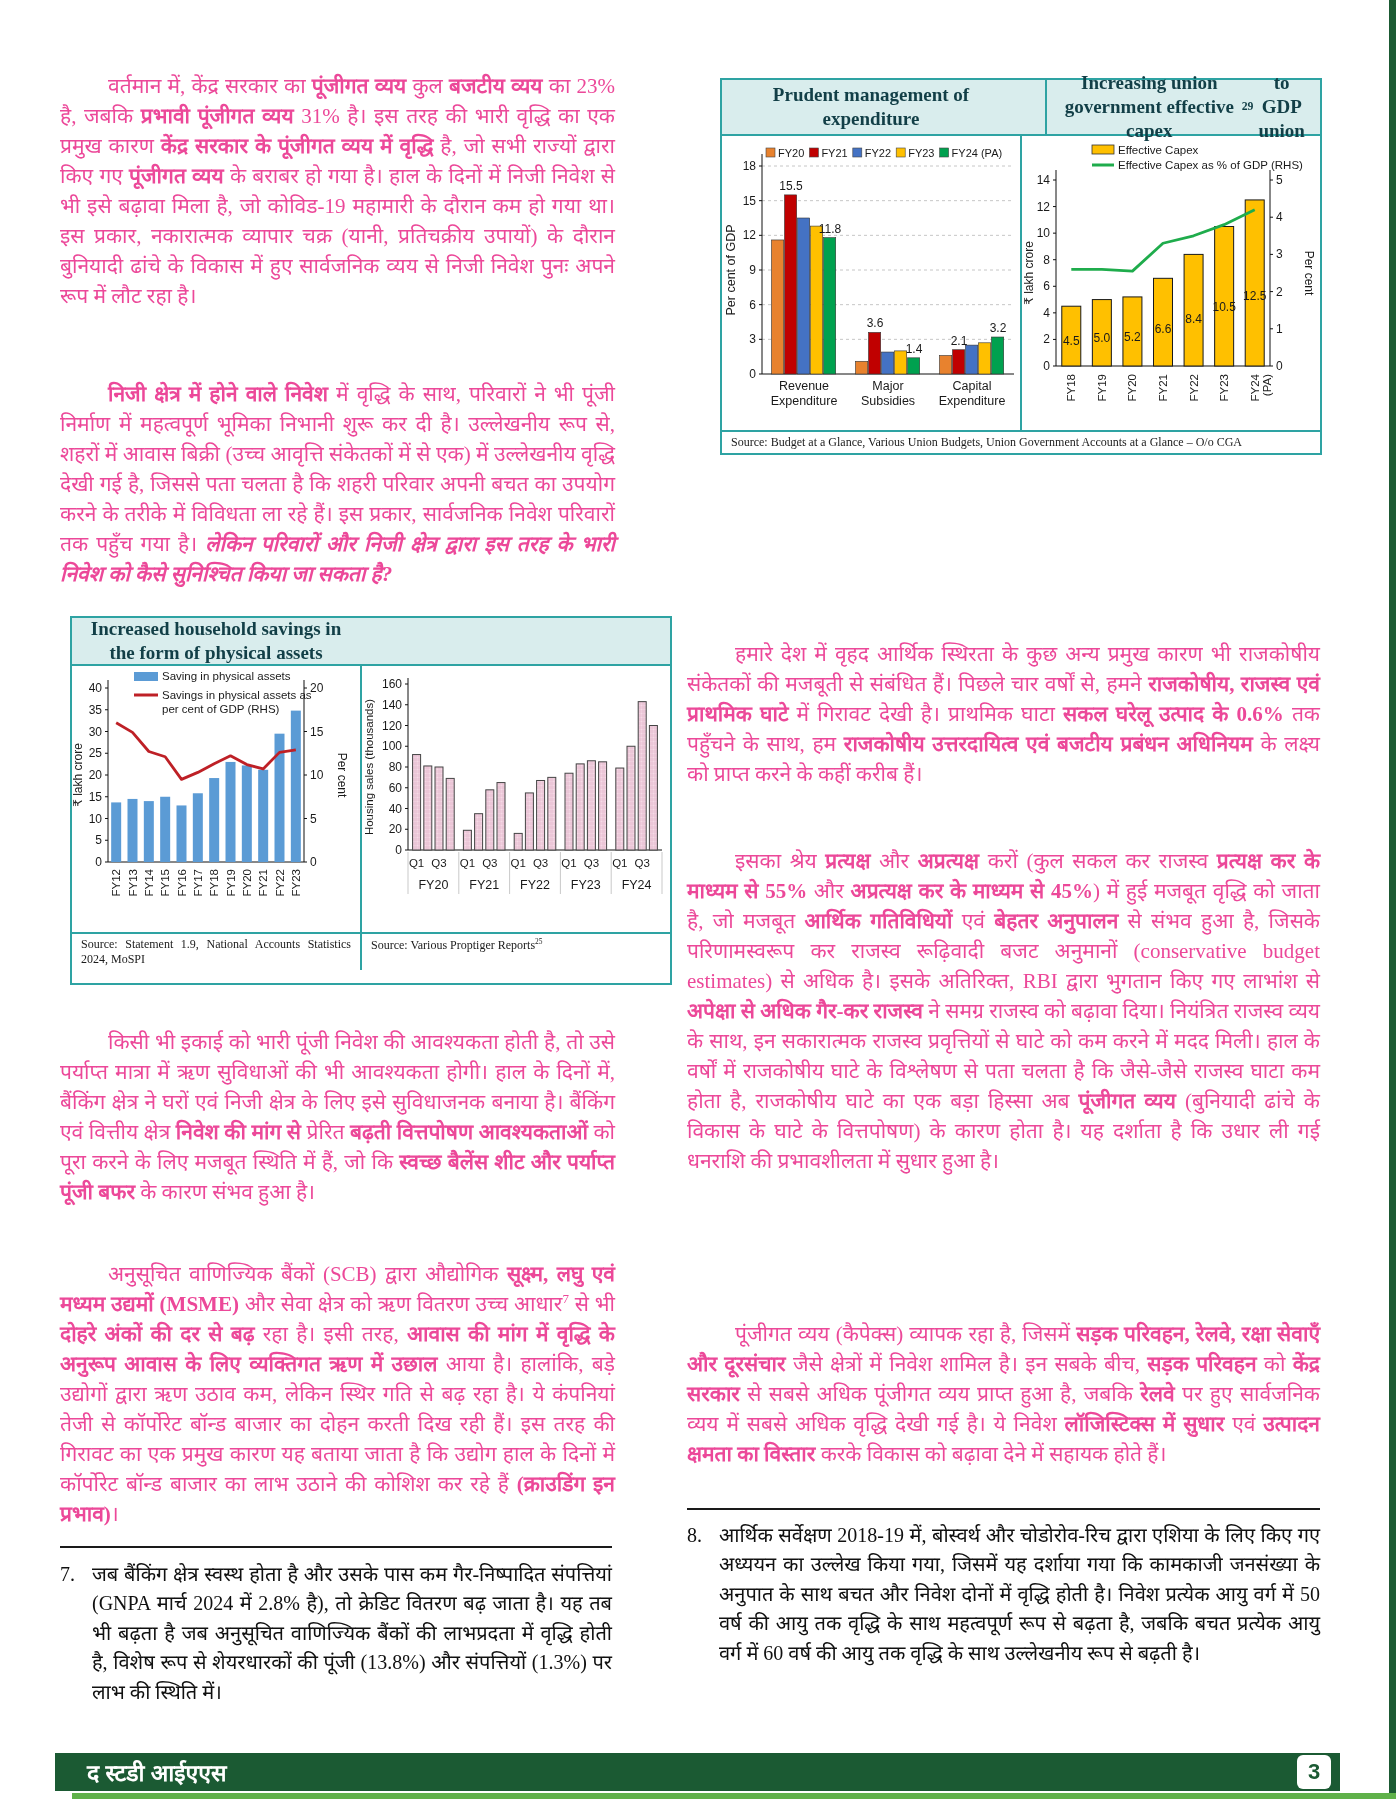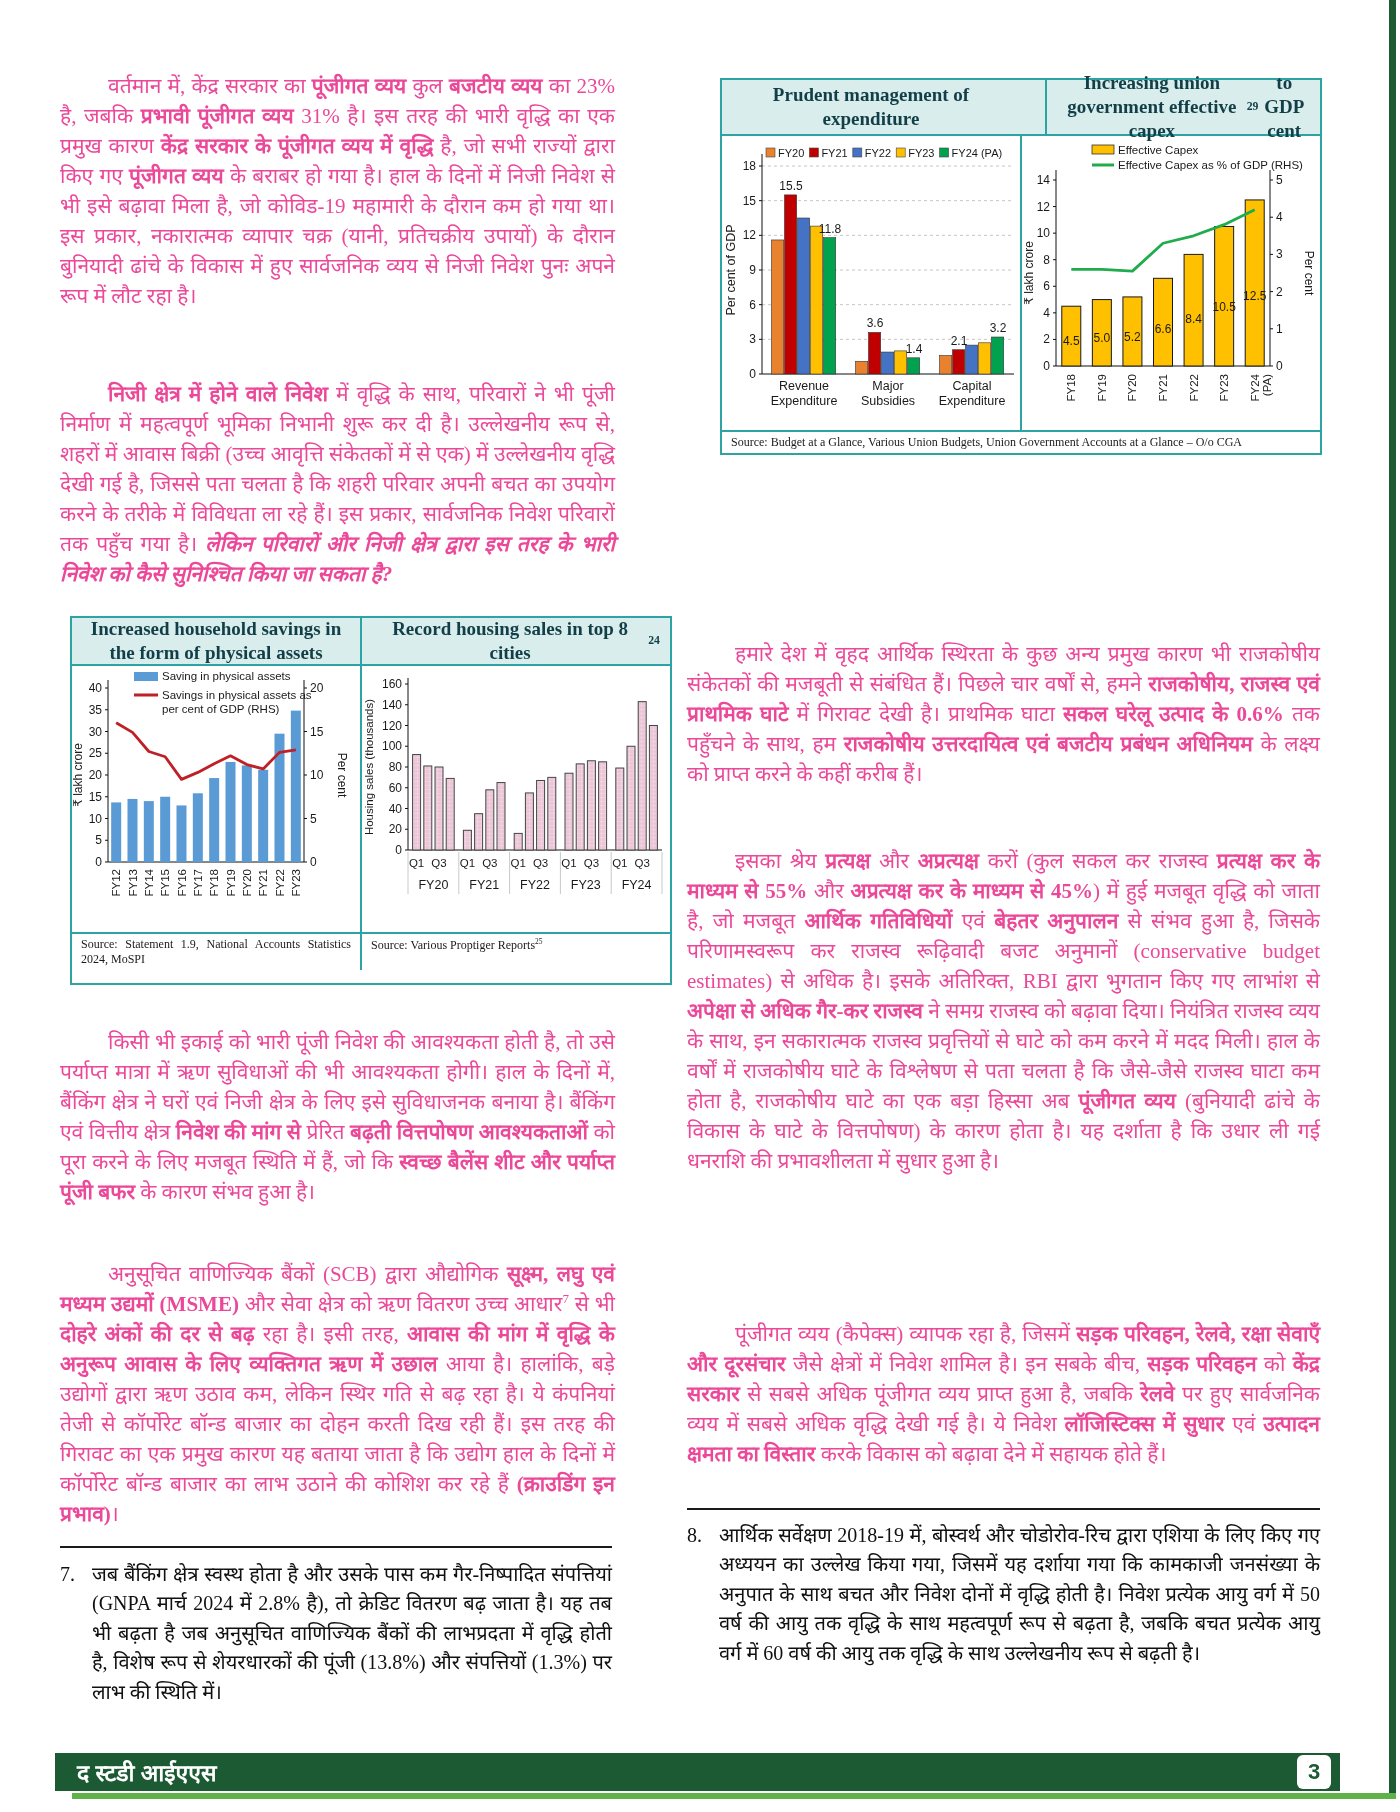--- a/index.html
+++ b/index.html
@@ -20,44 +20,40 @@
     font-weight:bold;font-size:19px;line-height:1.25;color:#123F47;padding:3px 10px;box-sizing:border-box;}
   .panel-header + .panel-header{border-left:2px solid #2EA3A3;justify-content:space-between;}
   .panel-body{display:flex;}
   .chart-cell{position:relative;overflow:hidden;}
   .chart-cell + .chart-cell{border-left:2px solid #2EA3A3;}
   .panel-source{border-top:2px solid #2EA3A3;display:flex;}
   .source-cell{font-size:12px;line-height:1.25;padding:3px 9px;text-align:justify;box-sizing:border-box;color:#1a1a1a;}
   .source-cell + .source-cell{border-left:2px solid #2EA3A3;}
   
   .footer-band{position:absolute;background:#1B5A33;display:flex;align-items:center;}
-  .footer-brand{color:#ffffff;font-weight:bold;font-size:23px;padding-left:22px;
+  .footer-brand{color:#ffffff;font-weight:bold;font-size:23px;padding-left:32px;
     font-family:"Liberation Sans","DejaVu Sans",sans-serif;}
   .page-badge{position:absolute;background:#ffffff;border-radius:6px;display:flex;align-items:center;justify-content:center;
     color:#1B5A33;font-weight:bold;font-size:22px;font-family:"Liberation Sans","DejaVu Sans",sans-serif;}
   .footer-underline{position:absolute;background:#5FB14A;}
   .v-rule{position:absolute;background:#1B5A33;}
   svg{display:block;}
 </style>
 </head>
 <body>
 
 <div id="page">
 
   <p class="para" style="left:60px;top:50px;width:555px;"><span>वर्तमान में, केंद्र सरकार का </span><span class="b">पूंजीगत व्यय</span><span> कुल </span><span class="b">बजटीय व्यय</span><span> का 23% है, जबकि </span><span class="b">प्रभावी पूंजीगत व्यय</span><span> 31% है। इस तरह की भारी वृद्धि का एक प्रमुख कारण </span><span class="b">केंद्र सरकार के पूंजीगत व्यय में वृद्धि</span><span> है, जो सभी राज्यों द्वारा किए गए </span><span class="b">पूंजीगत व्यय</span><span> के बराबर हो गया है। हाल के दिनों में निजी निवेश से भी इसे बढ़ावा मिला है, जो कोविड-19 महामारी के दौरान कम हो गया था। इस प्रकार, नकारात्मक व्यापार चक्र (यानी, प्रतिचक्रीय उपायों) के दौरान बुनियादी ढांचे के विकास में हुए सार्वजनिक व्यय से निजी निवेश पुनः अपने रूप में लौट रहा है।</span></p>
   <p class="para" style="left:60px;top:358px;width:555px;"><span class="b">निजी क्षेत्र में होने वाले निवेश</span><span> में वृद्धि के साथ, परिवारों ने भी पूंजी निर्माण में महत्वपूर्ण भूमिका निभानी शुरू कर दी है। उल्लेखनीय रूप से, शहरों में आवास बिक्री (उच्च आवृत्ति संकेतकों में से एक) में उल्लेखनीय वृद्धि देखी गई है, जिससे पता चलता है कि शहरी परिवार अपनी बचत का उपयोग करने के तरीके में विविधता ला रहे हैं। इस प्रकार, सार्वजनिक निवेश परिवारों तक पहुँच गया है। </span><span class="bi">लेकिन परिवारों और निजी क्षेत्र द्वारा इस तरह के भारी निवेश को कैसे सुनिश्चित किया जा सकता है?</span></p>
 
   <div class="panel" style="left:70px;top:616px;width:602px;height:369px;">
     <div class="panel-headers" style="height:46px;">
       <div class="panel-header" style="flex:0 0 288px;">
           <span>Increased household savings in the form of physical assets</span>
-        </div>
-      <div class="panel-header">
-          <span>Record housing sales in top 8 cities </span>
-          <sup>24</sup>
         </div>
     </div>
     <div class="panel-body" style="height:266px;">
       <div class="chart-cell" style="flex:0 0 288px;">
           <svg width="288" height="266" viewBox="0 0 288 266">
             <line x1="36" y1="14" x2="36" y2="196" stroke="#111" stroke-width="1"></line>
             <line x1="36" y1="196" x2="232" y2="196" stroke="#111" stroke-width="1"></line>
             <line x1="232" y1="14" x2="232" y2="196" stroke="#111" stroke-width="1"></line>
             <text x="30" y="200" font-size="12" text-anchor="end" fill="#1a1a1a" font-family="&quot;Liberation Sans&quot;,&quot;DejaVu Sans&quot;,sans-serif">0</text>
             <line x1="33" y1="196" x2="36" y2="196" stroke="#111"></line>
@@ -210,21 +206,21 @@
   </div>
 
   <div class="panel" style="left:720px;top:78px;width:602px;height:377px;">
     <div class="panel-headers" style="height:54px;gap:25px;">
       <div class="panel-header" style="flex:0 0 298px;">
           <span>Prudent management of expenditure</span>
         </div>
       <div class="panel-header">
           <span>Increasing union government effective capex </span>
           <sup>29</sup>
-          <span> to GDP cent</span>
+          <span> to GDP union</span>
         </div>
     </div>
     <div class="panel-body" style="height:294px;">
       <div class="chart-cell" style="flex:0 0 298px;">
           <svg width="297" height="294" viewBox="0 0 297 294">
             <line x1="40" y1="203.33333333333334" x2="292" y2="203.33333333333334" stroke="#c6c6c6" stroke-width="1" stroke-dasharray="3 3"></line>
             <line x1="40" y1="168.66666666666669" x2="292" y2="168.66666666666669" stroke="#c6c6c6" stroke-width="1" stroke-dasharray="3 3"></line>
             <line x1="40" y1="134" x2="292" y2="134" stroke="#c6c6c6" stroke-width="1" stroke-dasharray="3 3"></line>
             <line x1="40" y1="99.33333333333334" x2="292" y2="99.33333333333334" stroke="#c6c6c6" stroke-width="1" stroke-dasharray="3 3"></line>
             <line x1="40" y1="64.66666666666666" x2="292" y2="64.66666666666666" stroke="#c6c6c6" stroke-width="1" stroke-dasharray="3 3"></line>

